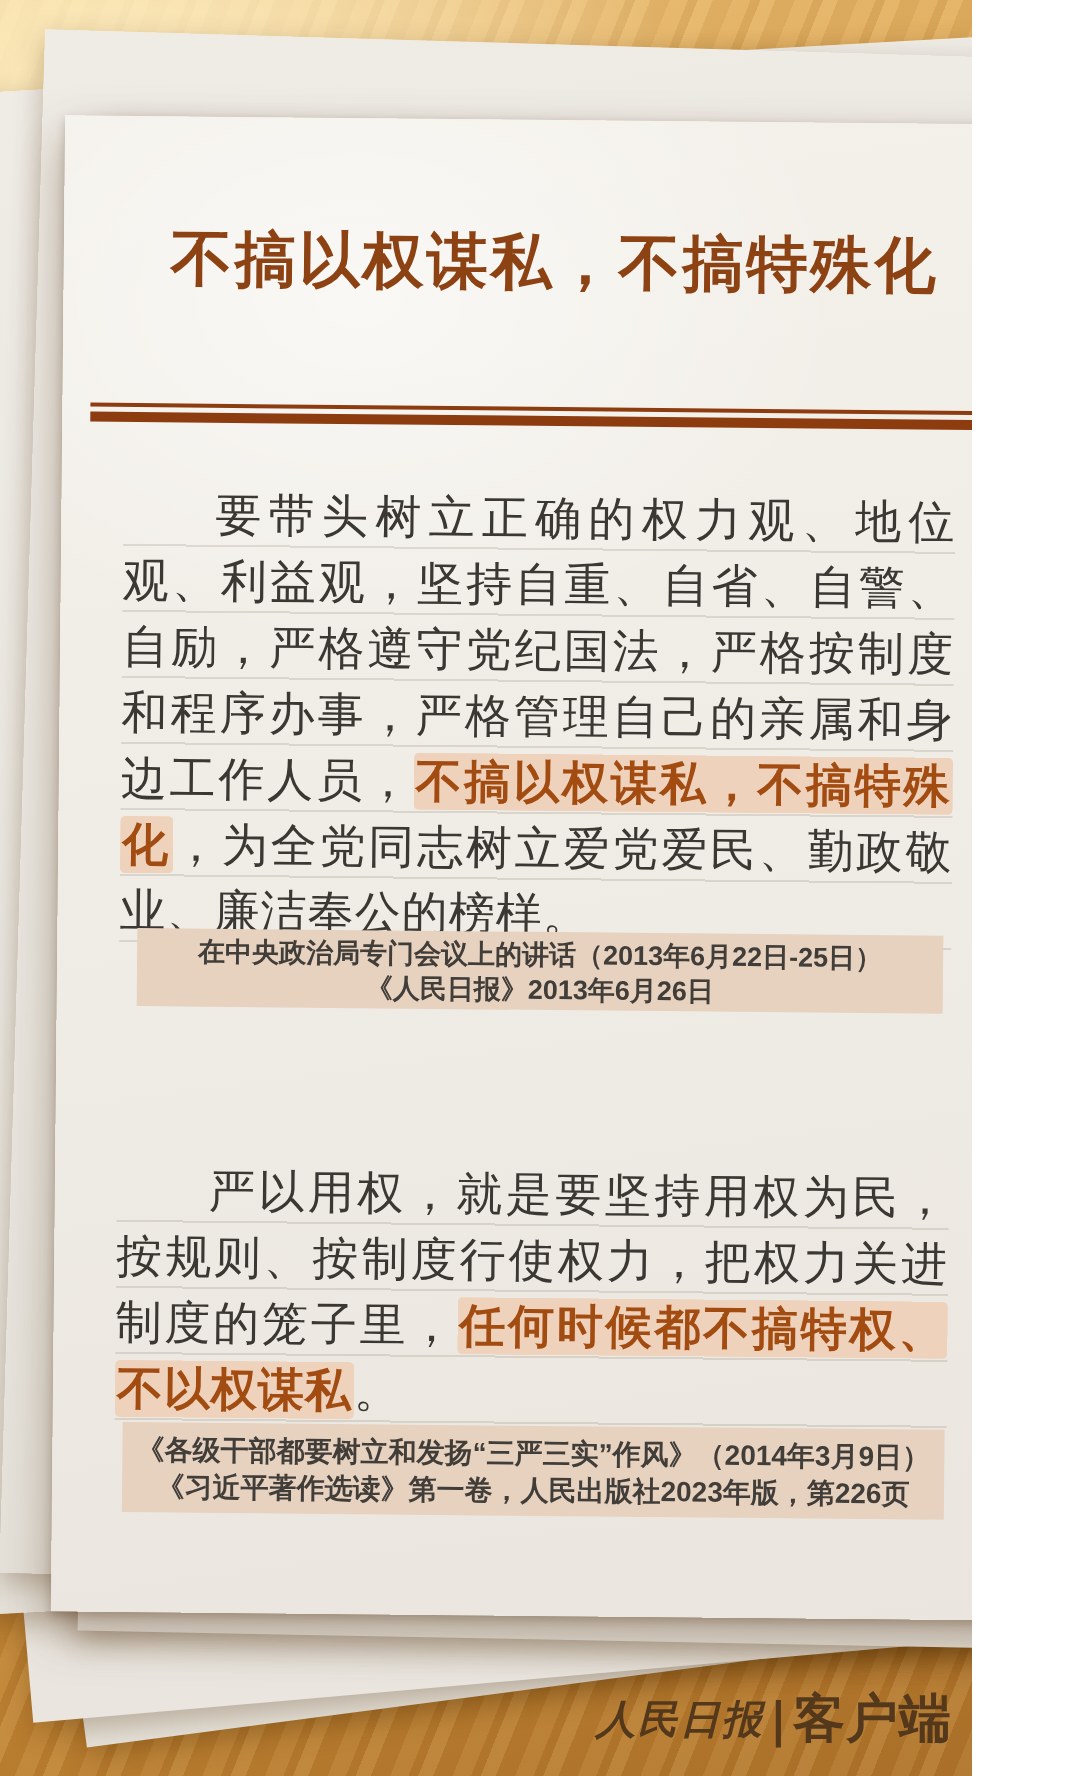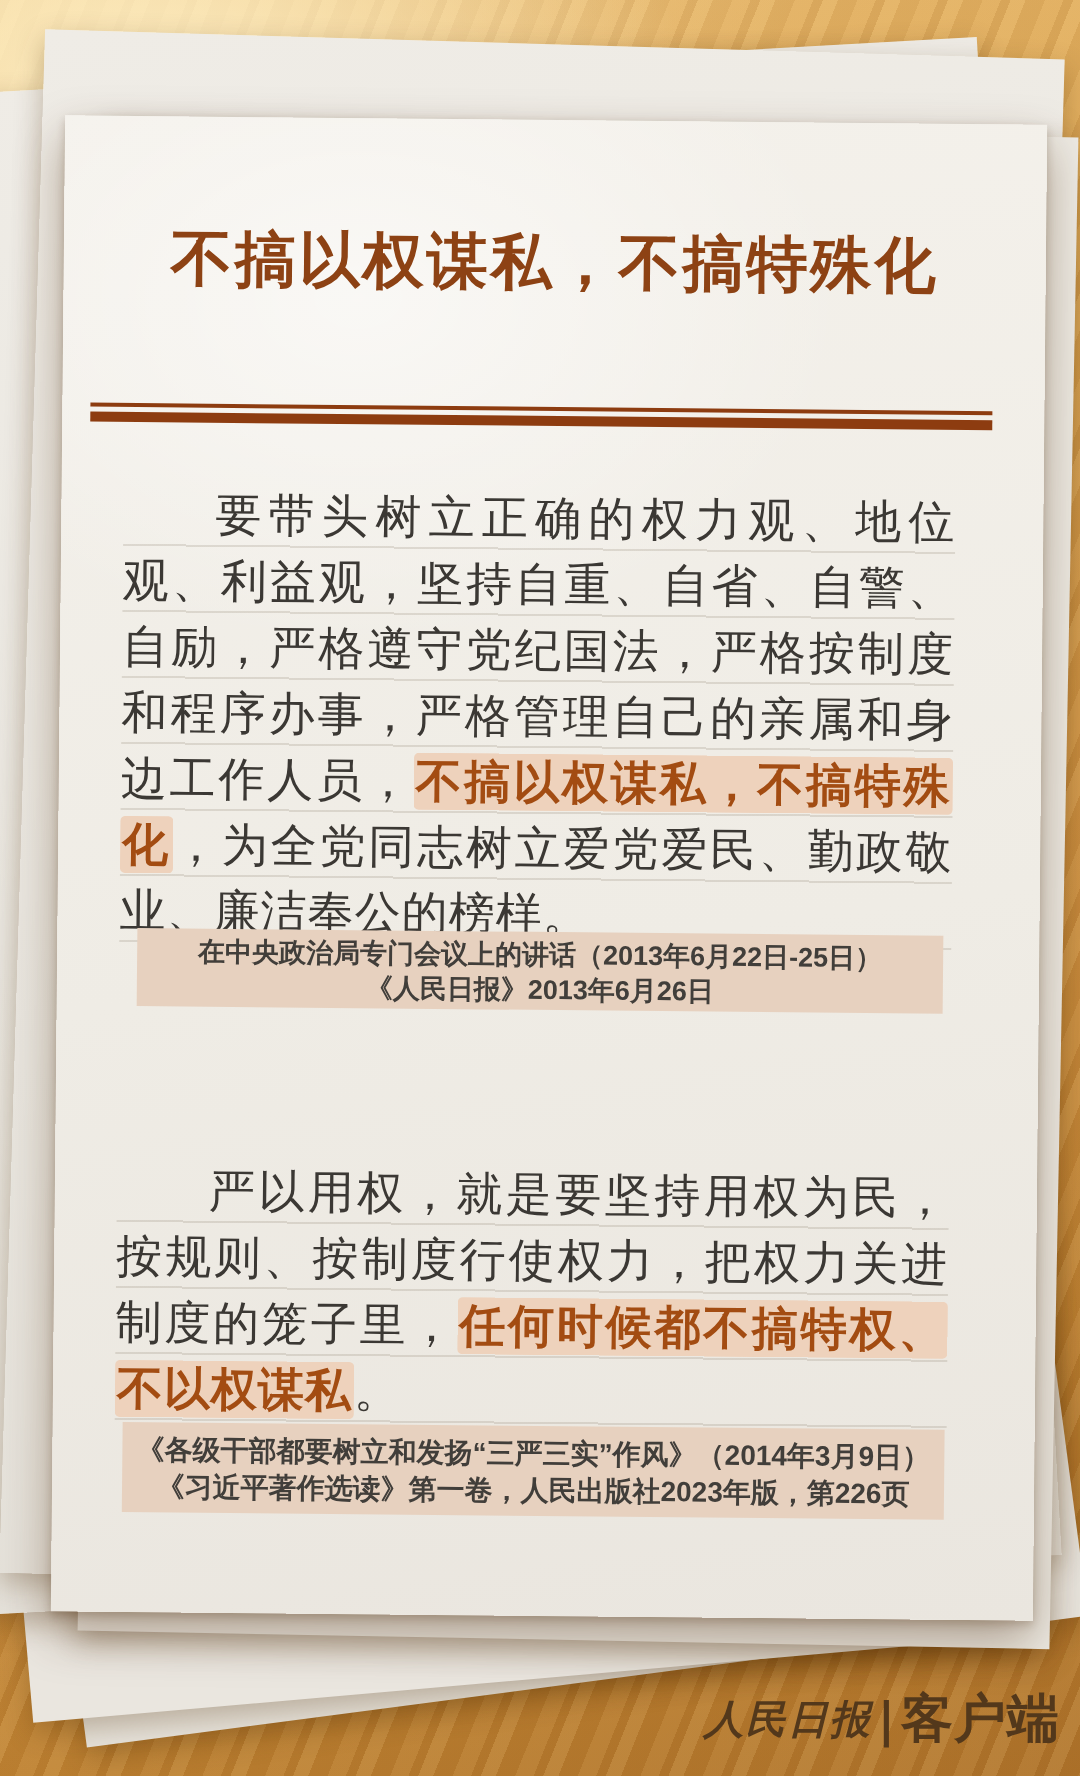--- a/index.html
+++ b/index.html
@@ -1,21 +1,21 @@
 <!DOCTYPE html>
 <html><head>
 <meta charset="utf-8">
 <style>
   * { margin: 0; padding: 0; box-sizing: border-box; }
   html, body { width: 1080px; height: 1776px; overflow: hidden; }
   body { font-family: "Liberation Sans", sans-serif; }
 
   .scene {
     position: relative;
-    width: 1080px; height: 1776px;
+    width: 972px; height: 1776px;
     overflow: hidden;
     background:
       radial-gradient(ellipse 900px 600px at 14% 6%, rgba(255,243,205,0.85), transparent 60%),
       linear-gradient(115deg, rgba(252,228,173,0.55) 0%, transparent 42%),
       repeating-linear-gradient(112deg,
         rgba(128,72,18,0.10) 0 9px,
         rgba(255,224,165,0.12) 9px 23px,
         rgba(128,72,18,0.07) 23px 41px,
         rgba(240,200,140,0.10) 41px 58px),
       linear-gradient(158deg, #e9bc74 0%, #dda855 30%, #cf9343 58%, #bc8031 82%, #ad722a 100%);

